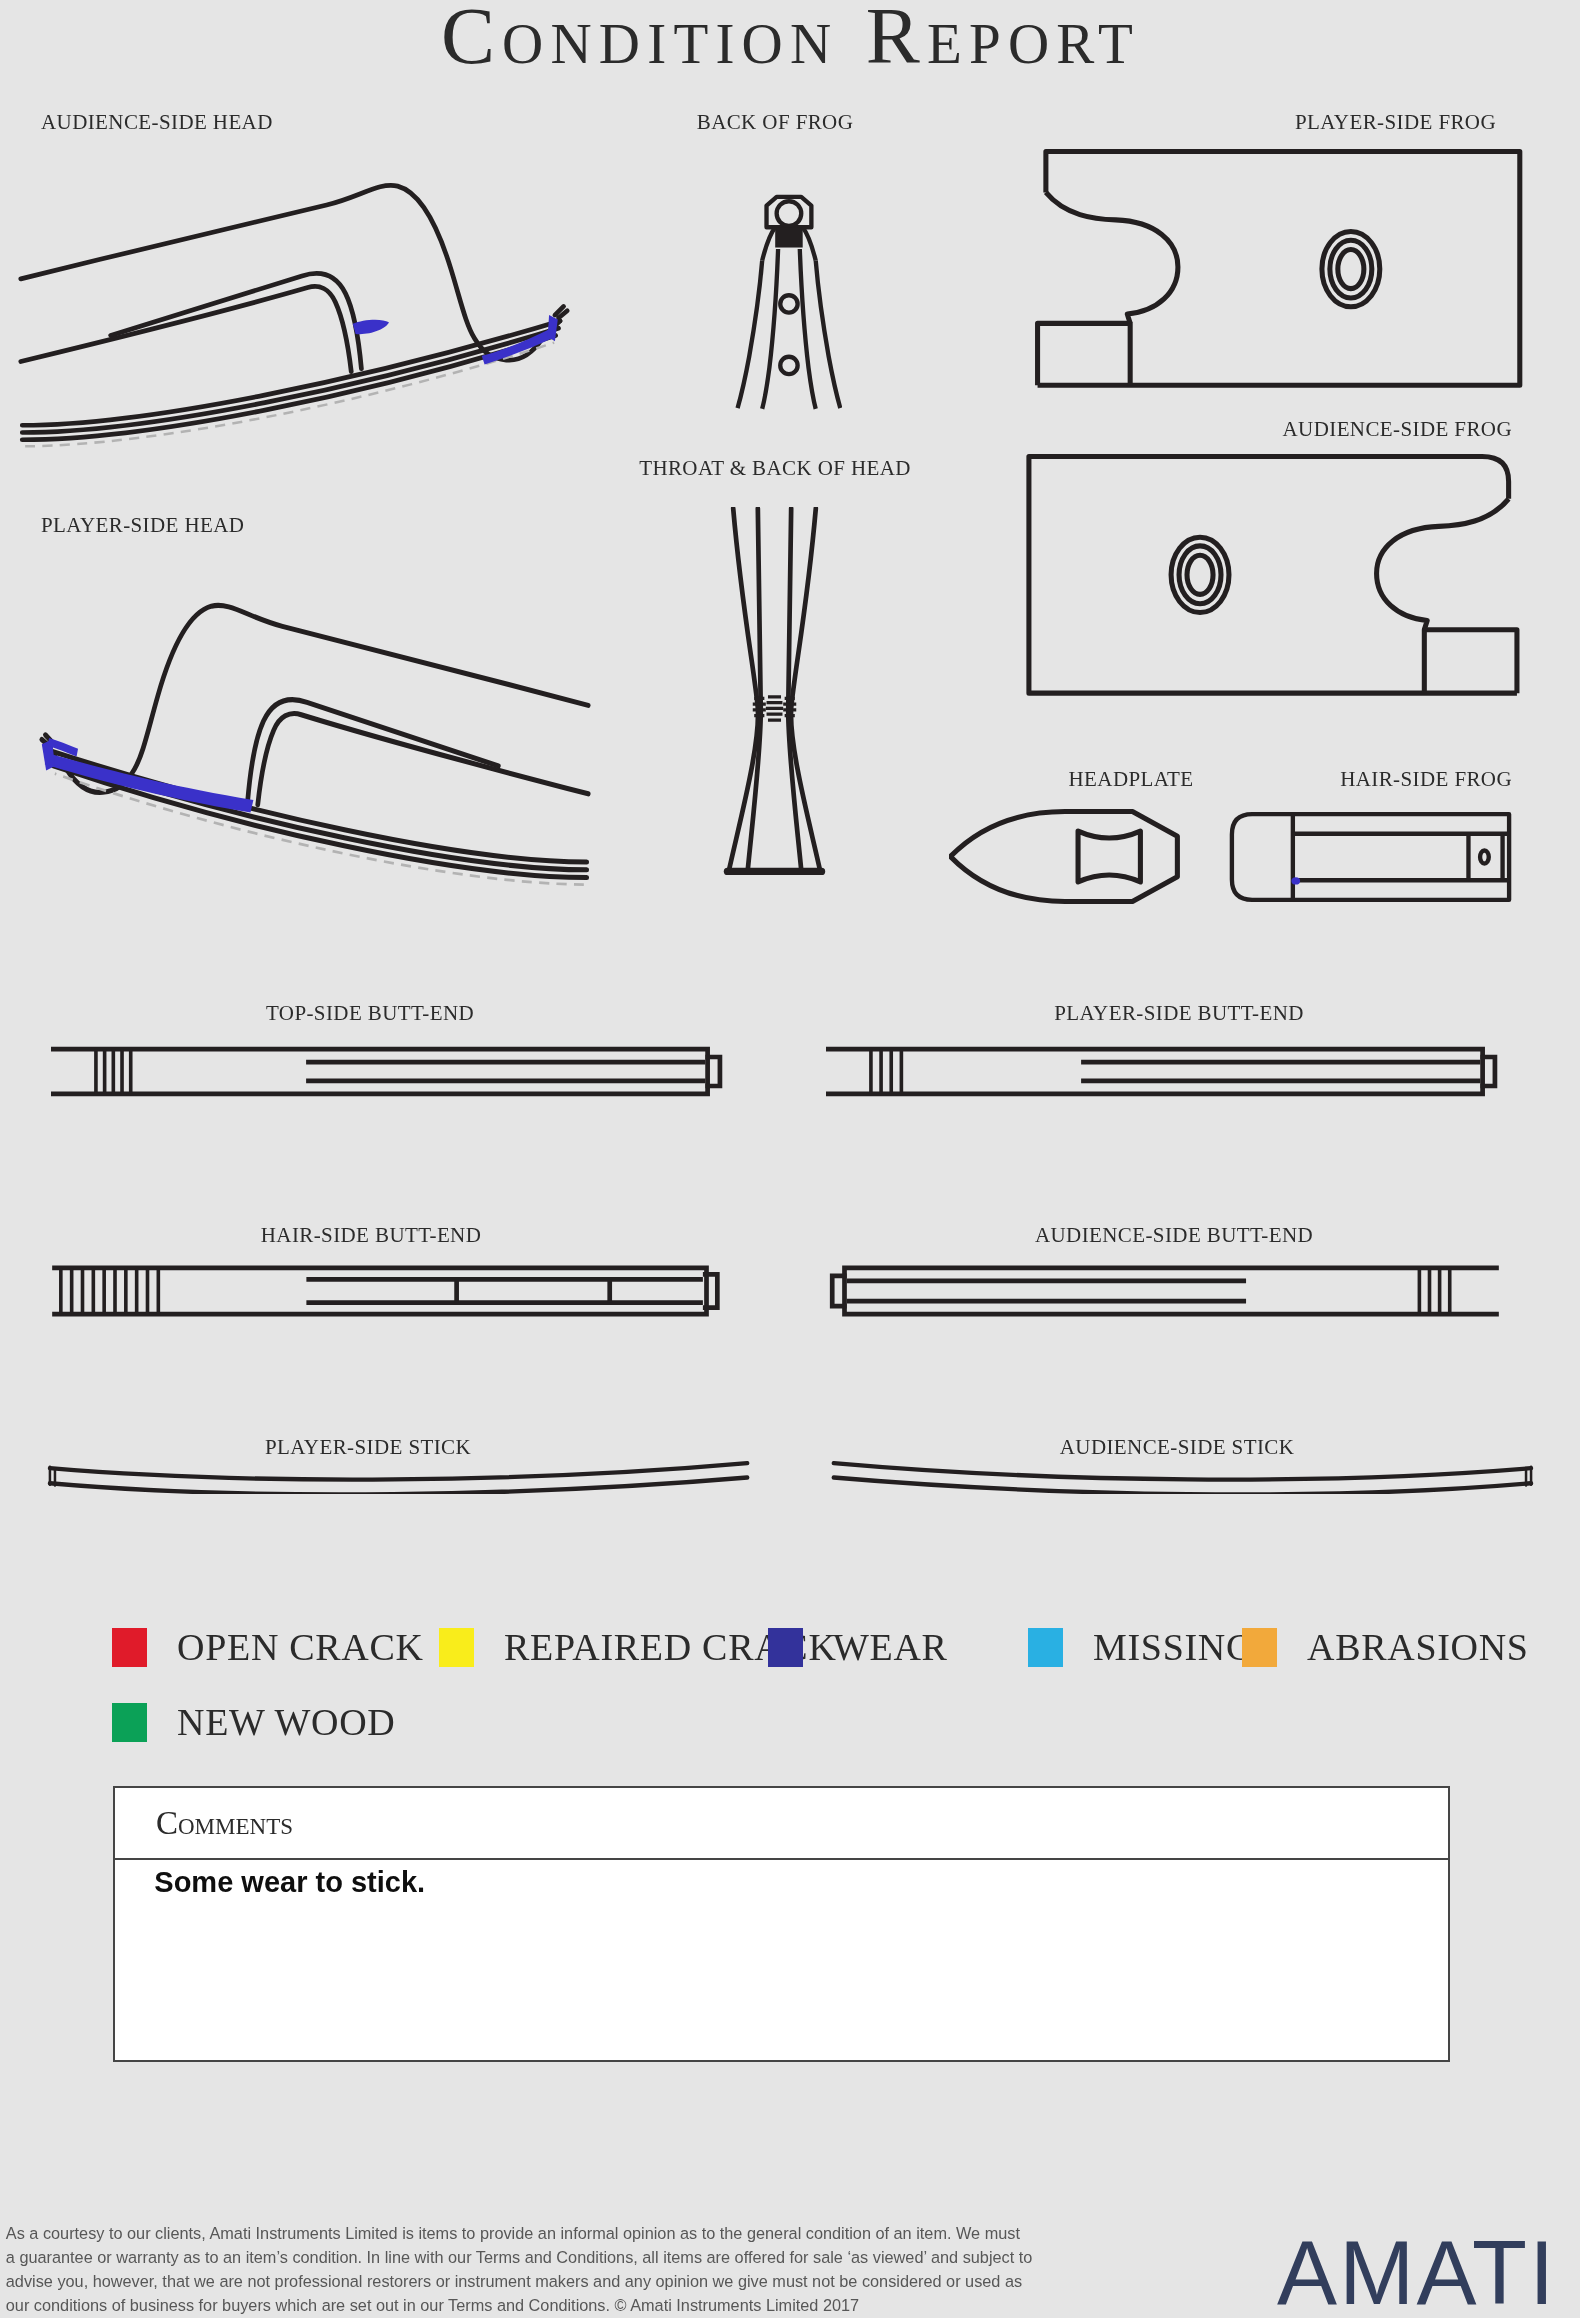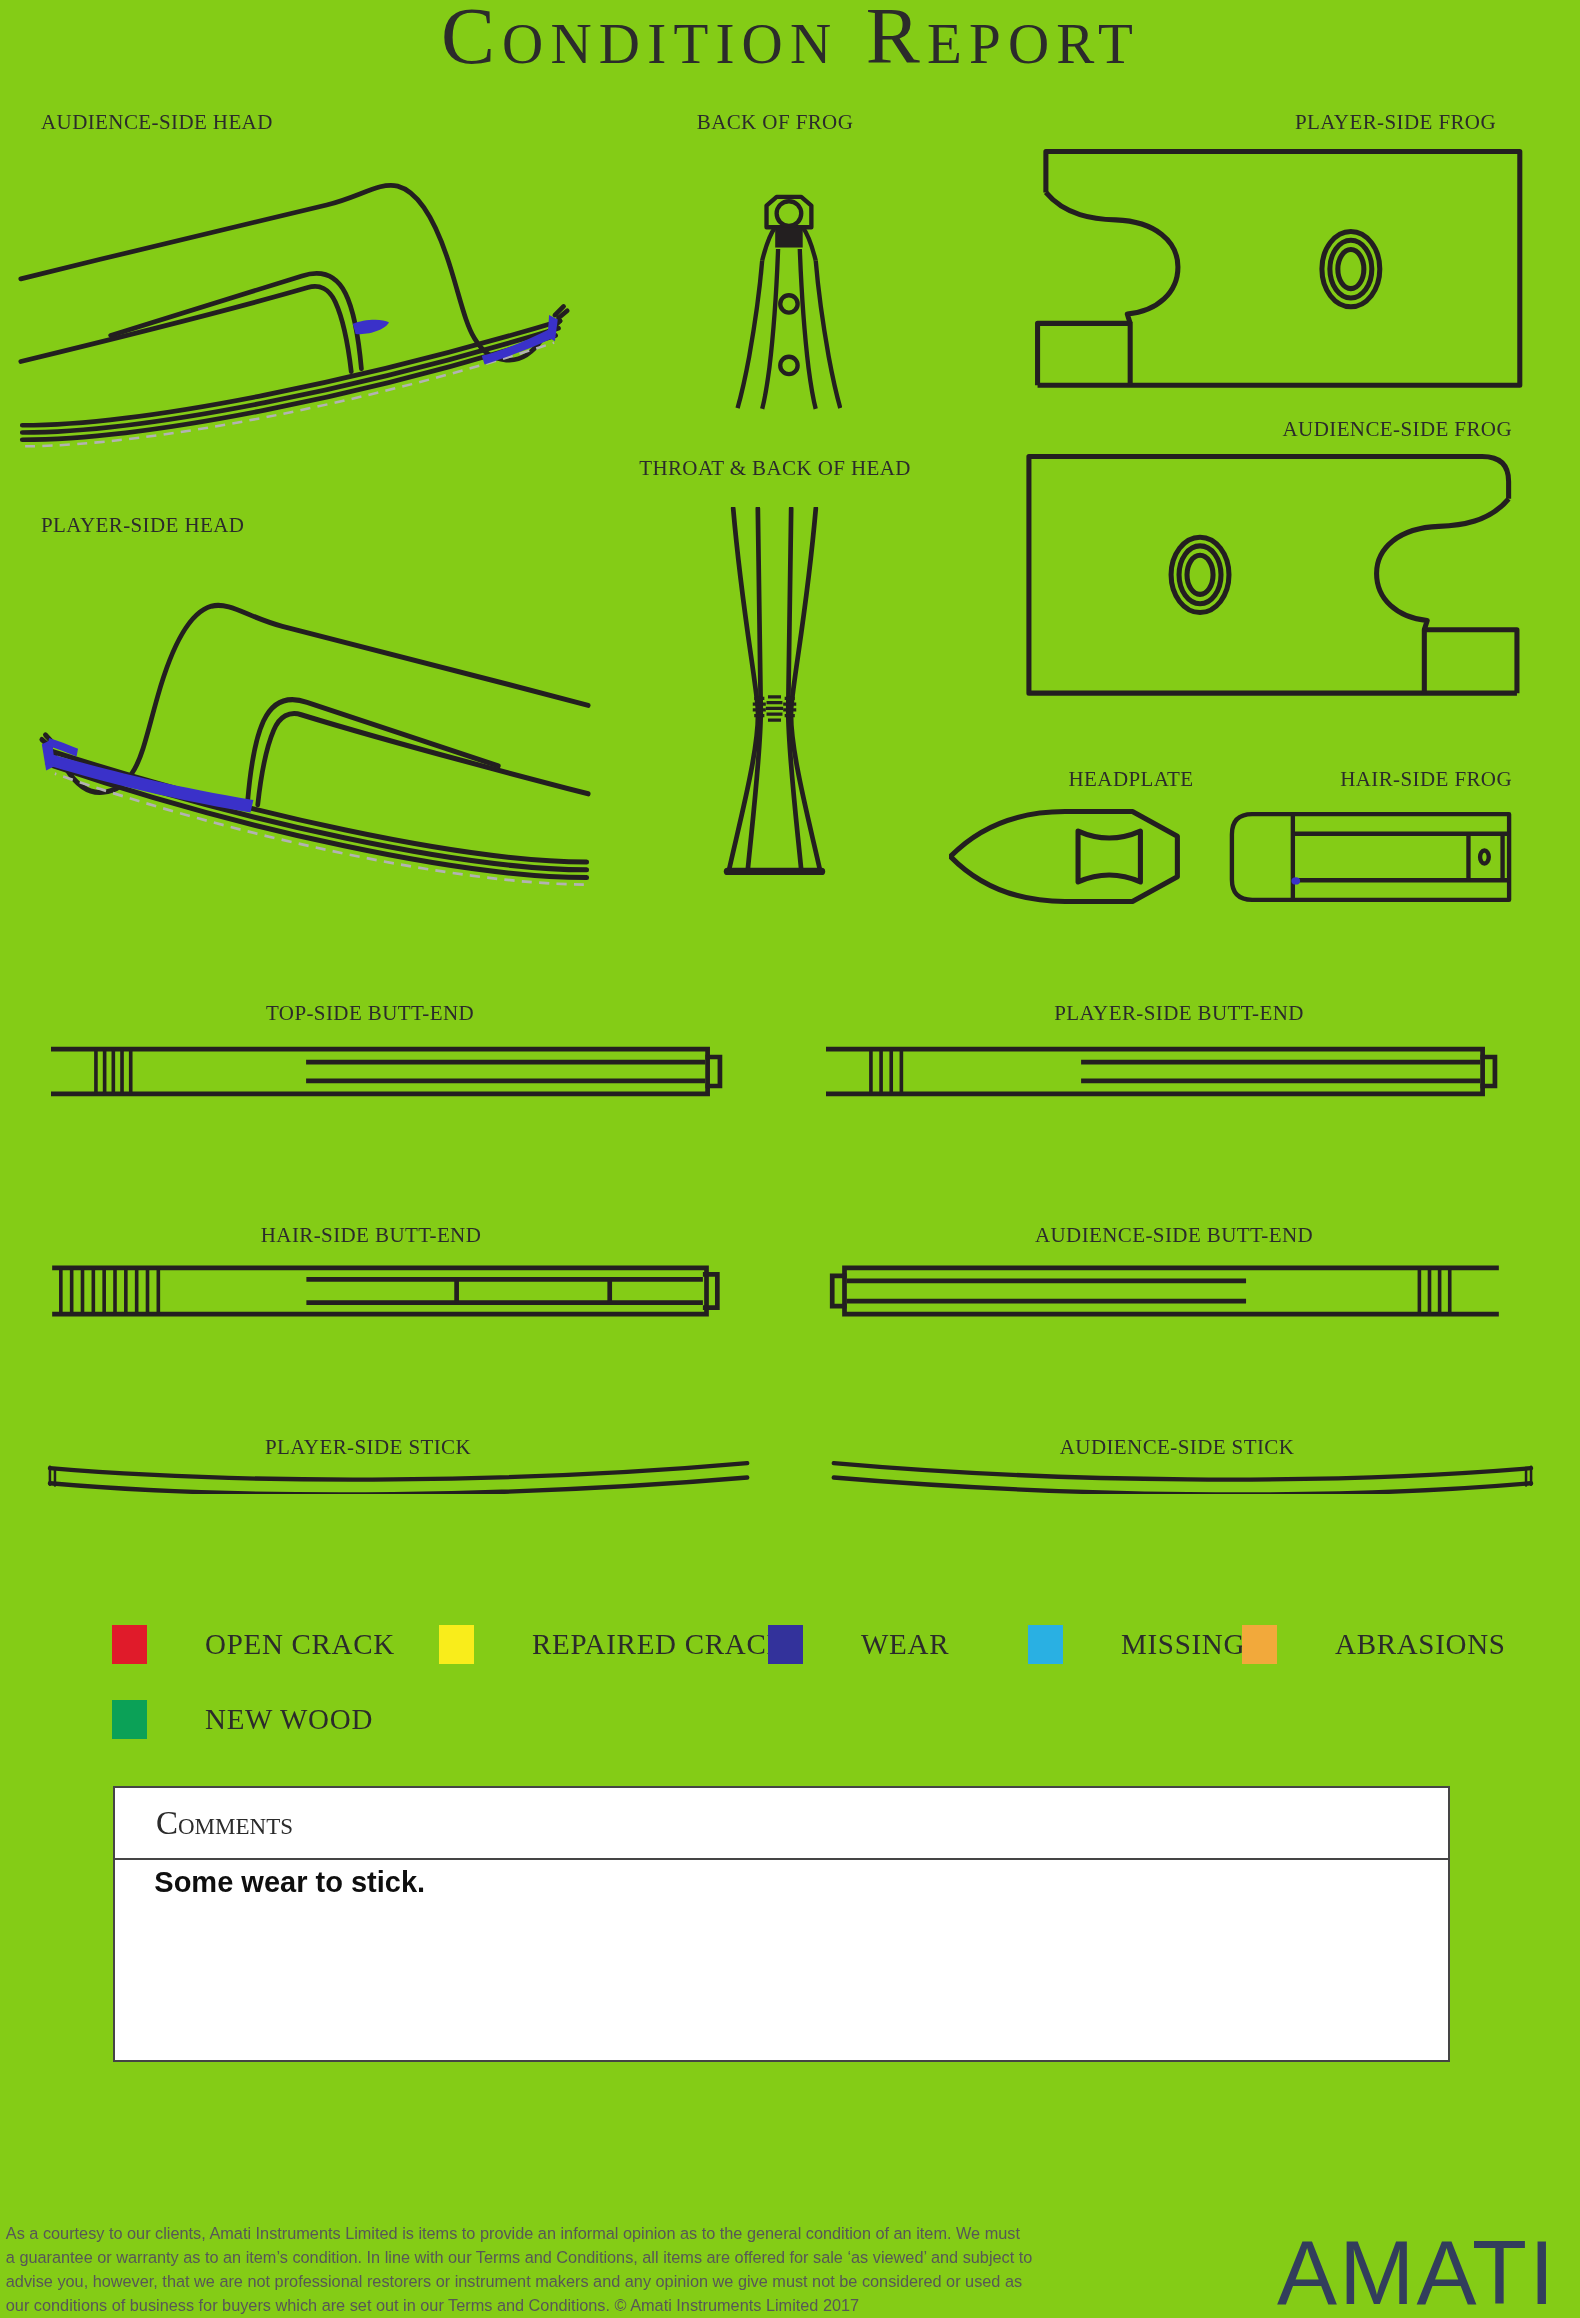--- a/index.html
+++ b/index.html
@@ -1,25 +1,25 @@
 <!DOCTYPE html>
 <html style="font-size:11.6px"><head>
 <meta charset="utf-8">
 <style>
   html,body{margin:0;padding:0;background:#fff;}
-  .page{position:relative;width:1581px;height:2319px;background:#84cc16;overflow:hidden;
+  .page{position:relative;width:1581px;height:2319px;background:#e5e5e5;overflow:hidden;
         font-family:"Liberation Serif",serif;color:#2b2b2b;}
   .title{position:absolute;left:50%;top:-10px;transform:translateX(-50%);
          font-variant:small-caps;font-size:81px;letter-spacing:7.2px;white-space:nowrap;color:#2b2b2b;}
   .dlabel{position:absolute;font-size:21px;letter-spacing:0.4px;white-space:nowrap;color:#2b2b2b;font-family:Liberation Serif, serif;}
   .ctr{transform:translateX(-50%);}
   svg.diagram{position:absolute;}
   .legend-item{position:absolute;display:flex;align-items:center;gap:30px;}
   .swatch{width:35px;height:39px;display:inline-block;}
-  .legend-label{font-size:29px;letter-spacing:0.7px;white-space:nowrap;color:#2b2b2b;margin-left:28px;}
+  .legend-label{font-size:38px;letter-spacing:0.7px;white-space:nowrap;color:#2b2b2b;}
   .comments-box{position:absolute;left:113px;top:1786px;width:1337px;height:276px;
                 border:2.2px solid #454545;box-sizing:border-box;background:#fff;}
   .comments-header{height:72px;border-bottom:2.2px solid #454545;display:flex;align-items:center;
                    padding-left:41px;font-variant:small-caps;font-size:33px;color:#2b2b2b;box-sizing:border-box;}
   .comments-text{padding:5.8px 0 0 4.3px;font-family:"Liberation Sans",sans-serif;
                  font-weight:bold;font-size:29px;color:#0f0f0f;margin-left:35px;}
   .disclaimer{position:absolute;left:5.8px;top:2221px;font-family:"Liberation Sans",sans-serif;
               font-size:16.3px;line-height:24px;color:#575757;}
   .disclaimer div{white-space:nowrap;}
   .logo{position:absolute;left:1277px;top:2222px;font-family:"Liberation Sans",sans-serif;

